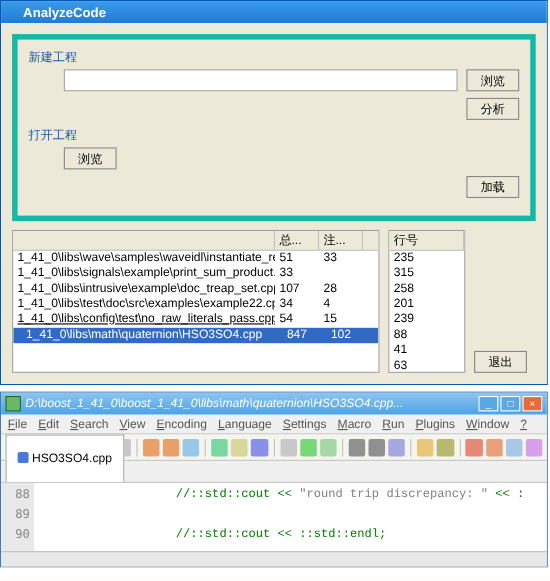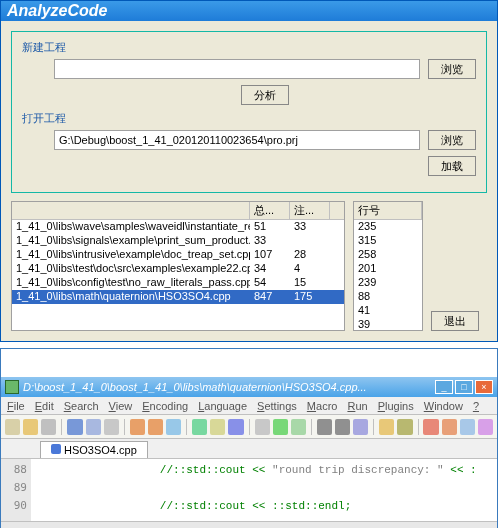--- a/index.html
+++ b/index.html
@@ -1,47 +1,47 @@
 <!DOCTYPE html>
 <html><head>
 <meta charset="utf-8">
 <style>
 * { box-sizing: border-box; margin: 0; padding: 0; }
 body { font-family: "SimSun", "Microsoft YaHei", Arial, sans-serif; font-size: 11px; background: #fff; width: 500px; }
 .window { border: 1px solid #0058b8; width: 498px; }
-.titlebar { background: linear-gradient(to bottom, #3a9ae8, #1e7cd8); height: 20px; display: flex; align-items: center; padding: 0 6px; color: #fff; font-weight: bold; font-style: italic; font-size: 16px; }
+.titlebar { background: linear-gradient(to bottom, #3a9ae8, #1e7cd8); height: 20px; display: flex; align-items: center; padding: 0 20px; color: #fff; font-weight: bold; font-size: 12px; }
 .window-body { background: #ece9d8; padding: 10px; }
-.fieldset { border: 1px solid #14b8a6; padding: 8px 10px 10px; margin-bottom: 8px; }
+.fieldset { border: 5px solid #14b8a6; padding: 8px 10px 10px; margin-bottom: 8px; }
 .field-label { color: #1e5aa8; font-size: 11px; margin-bottom: 4px; display: block; }
 .row { display: flex; align-items: center; gap: 8px; margin-bottom: 6px; margin-left: 32px; }
 .text-input { flex: 1; height: 20px; border: 1px solid #a0a0a0; padding: 0 4px; background: #fff; font-size: 11px; }
 .btn { width: 48px; height: 20px; background: #ece9d8; border: 1px solid #888; font-size: 11px; cursor: pointer; }
 .lower { display: flex; gap: 8px; }
 .table-wrap { border: 1px solid #a0a0a0; background: #fff; flex: 1; height: 130px; overflow: hidden; position: relative; }
 .table-head { display: flex; background: #ece9d8; border-bottom: 1px solid #c0c0c0; height: 18px; }
 .th { border-right: 1px solid #c0c0c0; padding: 2px 4px; font-size: 11px; display: flex; align-items: center; overflow: hidden; }
 .tb-body { overflow-y: auto; height: 112px; }
 .tr { display: flex; height: 14px; font-size: 11px; }
-.tr.sel { background: #316ac5; color: #fff; }
+.tr.sel { background: #316ac5; color: #fff; text-align: center; }
 .td { padding: 0 4px; overflow: hidden; white-space: nowrap; }
 .side-col { width: 56px; display: flex; flex-direction: column; justify-content: flex-end; }
 .line-table { width: 70px; border: 1px solid #a0a0a0; background: #fff; height: 130px; }
 .editor-window { margin-top: 6px; width: 498px; border: 1px solid #3a7abd; }
-.editor-titlebar { background: linear-gradient(to bottom, #8ec5f0, #4aa3e8); height: 20px; display: flex; align-items: center; justify-content: space-between; padding: 0 4px; margin-top: 28px; }
+.editor-titlebar { background: linear-gradient(to bottom, #8ec5f0, #4aa3e8); height: 20px; display: flex; align-items: center; justify-content: space-between; padding: 0 4px; }
 .etitle { color: #fff; font-size: 11px; font-style: italic; overflow: hidden; white-space: nowrap; flex: 1; }
 .win-controls { display: flex; gap: 2px; }
 .wc-btn { width: 18px; height: 14px; border: 1px solid #fff; background: #5ba8e0; display: flex; align-items: center; justify-content: center; font-size: 9px; color: #fff; }
 .wc-btn.close { background: #e86a3a; }
 .menubar { background: #f0f0f0; height: 18px; display: flex; align-items: center; gap: 10px; padding: 0 6px; font-size: 11px; color: #555; border-bottom: 1px solid #c0c0c0; }
 .menubar span u { text-decoration: underline; }
 .toolbar { background: #f5f5f0; height: 24px; display: flex; align-items: center; padding: 0 4px; gap: 3px; border-bottom: 1px solid #c0c0c0; }
 .tb-icon { width: 16px; height: 16px; border-radius: 2px; }
 .tb-sep { width: 1px; height: 16px; background: #c0c0c0; margin: 0 2px; }
 .tab-strip { background: #f0f0f0; height: 20px; display: flex; align-items: flex-end; padding: 0 4px; border-bottom: 1px solid #c0c0c0; }
-.file-tab { background: #fff; border: 1px solid #aaa; border-bottom: none; padding: 2px 10px; font-size: 11px; display: flex; align-items: flex-start; gap: 3px; margin-left: 35px; }
+.file-tab { background: #fff; border: 1px solid #aaa; border-bottom: none; padding: 15px 10px; font-size: 11px; display: flex; align-items: flex-start; gap: 3px; }
 .code-area { display: flex; background: #fff; height: 62px; overflow: hidden; }
 .gutter { width: 30px; background: #e8e8e8; color: #888; font-size: 11px; text-align: right; padding: 2px 4px 0 0; font-family: monospace; }
 .gutter div { height: 18px; line-height: 18px; }
 .code-lines { flex: 1; font-family: "Courier New", monospace; font-size: 11px; padding: 2px 0 0 10px; }
 .code-lines div { height: 18px; line-height: 18px; white-space: pre; }
 .comment { color: #008000; }
 .string { color: #808080; }
 .scroll-bottom { height: 14px; background: #e8e8e8; border-top: 1px solid #c0c0c0; }
 </style>
 </head>
@@ -52,26 +52,25 @@
     <span>AnalyzeCode</span>
   </div>
   <div class="window-body">
 
     <div class="fieldset">
       <span class="field-label">新建工程</span>
       <div class="row">
         <input class="text-input" value="" style="">
         <button class="btn">浏览</button>
       </div>
-      <div class="row" style="justify-content:center;">
+      <div class="row" style="justify-content:flex-end;">
         <button class="btn">分析</button>
       </div>
       <span class="field-label">打开工程</span>
       <div class="row">
-        <input class="text-input" value="G:\Debug\boost_1_41_020120110023654\pro.prj" style="">
         <button class="btn">浏览</button>
       </div>
       <div class="row" style="justify-content:flex-end;">
         <button class="btn">加载</button>
       </div>
     </div>
 
     <div class="lower">
       <div class="table-wrap">
         <div class="table-head">
@@ -94,28 +93,28 @@
               <div class="td" style="width:238px;">1_41_0\libs\intrusive\example\doc_treap_set.cpp</div>
               <div class="td" style="width:40px;">107</div>
               <div class="td" style="width:40px;">28</div>
             </div>
             <div class="tr">
               <div class="td" style="width:238px;">1_41_0\libs\test\doc\src\examples\example22.cpp</div>
               <div class="td" style="width:40px;">34</div>
               <div class="td" style="width:40px;">4</div>
             </div>
             <div class="tr">
-              <div class="td" style="width:238px;">1_41_0\libs\config\test\no_raw_literals_pass.cpp</div>
+              <div class="td" style="width:238px;text-decoration:underline;">1_41_0\libs\config\test\no_raw_literals_pass.cpp</div>
               <div class="td" style="width:40px;">54</div>
               <div class="td" style="width:40px;">15</div>
             </div>
             <div class="tr sel">
               <div class="td" style="width:238px;">1_41_0\libs\math\quaternion\HSO3SO4.cpp</div>
               <div class="td" style="width:40px;">847</div>
-              <div class="td" style="width:40px;">175</div>
+              <div class="td" style="width:40px;">102</div>
             </div>
           </div>
       </div>
       <div class="line-table">
         <div class="table-head">
           <div class="th" style="flex:1;">行号</div>
         </div>
         <div class="tb-body" id="lines-tbody">
             <div class="tr">
               <div class="td">235</div>
@@ -132,21 +131,21 @@
             <div class="tr">
               <div class="td">239</div>
             </div>
             <div class="tr">
               <div class="td">88</div>
             </div>
             <div class="tr">
               <div class="td">41</div>
             </div>
             <div class="tr">
-              <div class="td">39</div>
+              <div class="td">63</div>
             </div>
           </div>
       </div>
       <div class="side-col">
         <button class="btn">退出</button>
       </div>
     </div>
 
   </div>
 </div>

